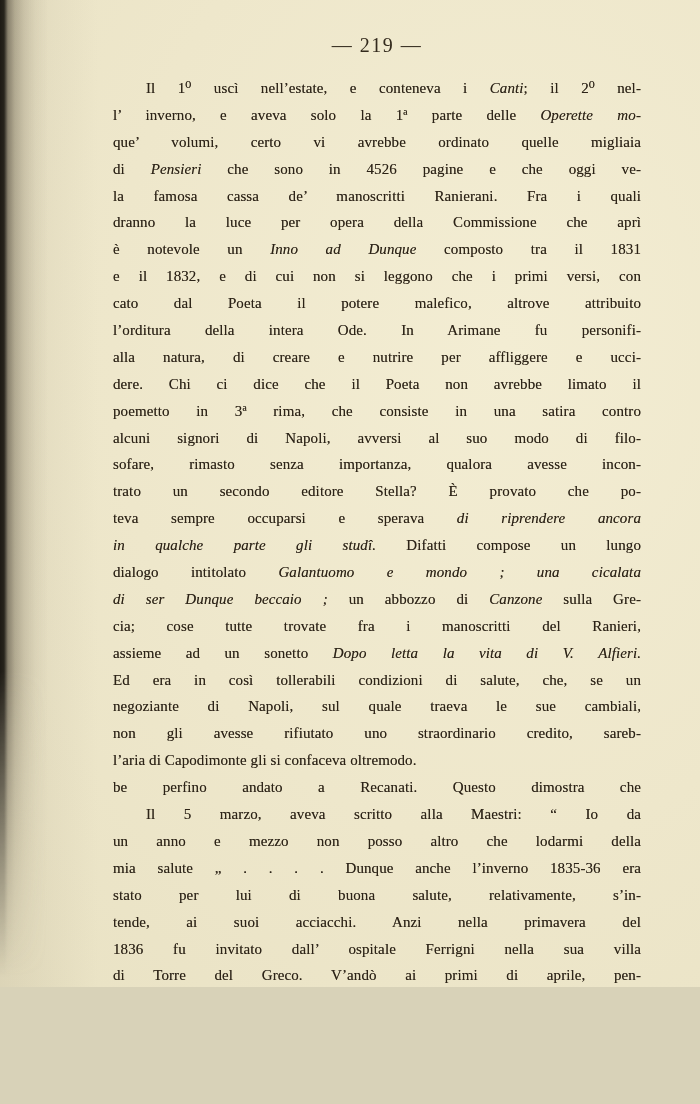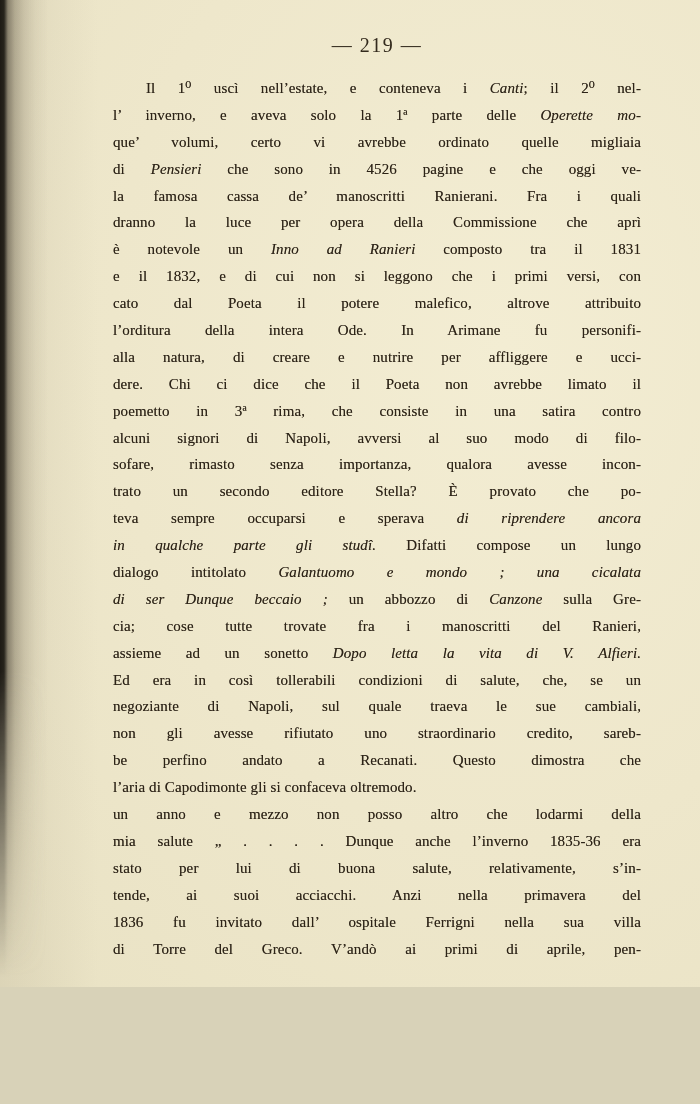--- a/index.html
+++ b/index.html
@@ -51,41 +51,42 @@
 <div class="page">
   <div class="binding"></div>
   <div class="pagenum">— 219 —</div>
   <div class="text-block">
       <div class="line j ind"><span>Il 1⁰ uscì nell’estate, e conteneva i </span><span class="it">Canti</span><span>; il 2⁰ nel-</span></div>
       <div class="line j"><span>l’ inverno, e aveva solo la 1ª parte delle </span><span class="it">Operette mo-</span></div>
       <div class="line j"><span>que’ volumi, certo vi avrebbe ordinato quelle migliaia</span></div>
       <div class="line j"><span>di </span><span class="it">Pensieri</span><span> che sono in 4526 pagine e che oggi ve-</span></div>
       <div class="line j"><span>la famosa cassa de’ manoscritti Ranierani.  Fra i quali</span></div>
       <div class="line j"><span>dranno la luce per opera della Commissione che aprì</span></div>
-      <div class="line j"><span>è notevole un </span><span class="it">Inno ad Ranieri</span><span> composto tra il 1831</span></div>
+      <div class="line j"><span>è notevole un </span><span class="it">Inno ad Dunque</span><span> composto tra il 1831</span></div>
       <div class="line j"><span>e il 1832, e di cui non si leggono che i primi versi, con</span></div>
       <div class="line j"><span>cato dal Poeta il potere malefico, altrove attribuito</span></div>
       <div class="line j"><span>l’orditura della intera Ode.  In Arimane fu personifi-</span></div>
       <div class="line j"><span>alla natura, di creare e nutrire per affliggere e ucci-</span></div>
       <div class="line j"><span>dere.  Chi ci dice che il Poeta non avrebbe limato il</span></div>
       <div class="line j"><span>poemetto in 3ª rima, che consiste in una satira contro</span></div>
       <div class="line j"><span>alcuni signori di Napoli, avversi al suo modo di filo-</span></div>
       <div class="line j"><span>sofare, rimasto senza importanza, qualora avesse incon-</span></div>
       <div class="line j"><span>trato un secondo editore Stella?  È provato che po-</span></div>
       <div class="line j"><span>teva sempre occuparsi e sperava </span><span class="it">di riprendere ancora</span></div>
       <div class="line j"><span class="it">in qualche parte gli studî.</span><span>  Difatti compose un lungo</span></div>
       <div class="line j"><span>dialogo intitolato </span><span class="it">Galantuomo e mondo ; una cicalata</span></div>
       <div class="line j"><span class="it">di ser Dunque beccaio ;</span><span> un abbozzo di </span><span class="it">Canzone</span><span> sulla Gre-</span></div>
       <div class="line j"><span>cia; cose tutte trovate fra i manoscritti del Ranieri,</span></div>
       <div class="line j"><span>assieme ad un sonetto </span><span class="it">Dopo letta la vita di V. Alfieri.</span></div>
       <div class="line j"><span>Ed era in così tollerabili condizioni di salute, che, se un</span></div>
       <div class="line j"><span>negoziante di Napoli, sul quale traeva le sue cambiali,</span></div>
       <div class="line j"><span>non gli avesse rifiutato uno straordinario credito, sareb-</span></div>
+      <div class="line"><span>l’aria  di  Capodimonte  gli  si  confaceva  oltremodo.</span></div>
       <div class="line j"><span>be perfino andato a Recanati.  Questo dimostra che</span></div>
-      <div class="line"><span>l’aria  di  Capodimonte  gli  si  confaceva  oltremodo.</span></div>
+      <div class="line j ind"><span>Il 5 marzo, aveva scritto alla Maestri: “ Io da</span></div>
       <div class="line j"><span>un anno e mezzo non posso altro che lodarmi della</span></div>
       <div class="line j"><span>mia salute „ . . . .  Dunque anche l’inverno 1835-36 era</span></div>
       <div class="line j"><span>stato per lui di buona salute, relativamente, s’in-</span></div>
       <div class="line j"><span>tende, ai suoi acciacchi.  Anzi nella primavera del</span></div>
       <div class="line j"><span>1836 fu invitato dall’ ospitale Ferrigni nella sua villa</span></div>
       <div class="line j"><span>di Torre del Greco.  V’andò ai primi di aprile, pen-</span></div>
     </div>
 </div>
 
 </body></html>

